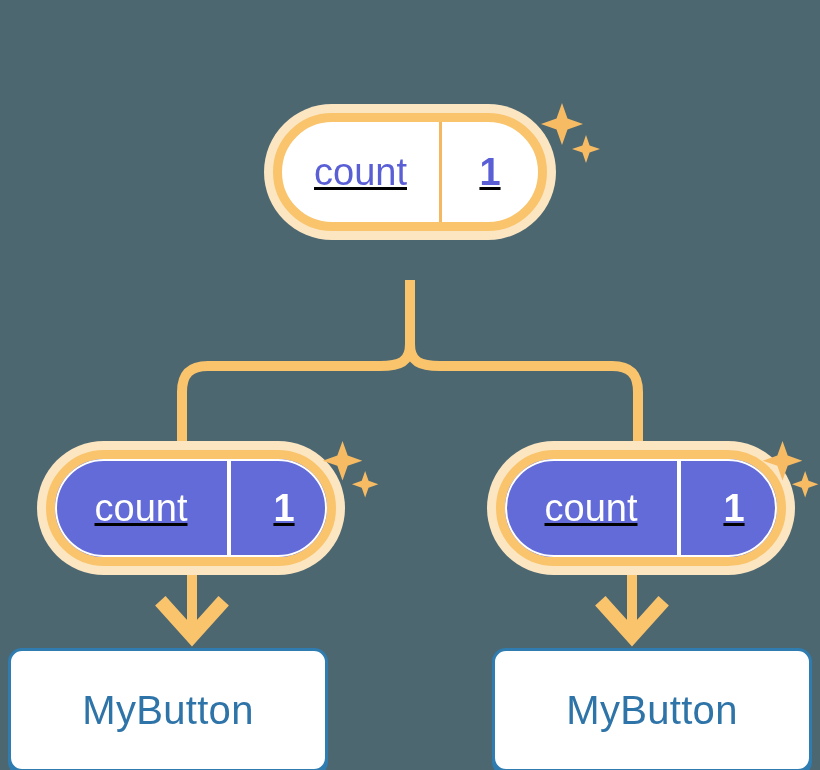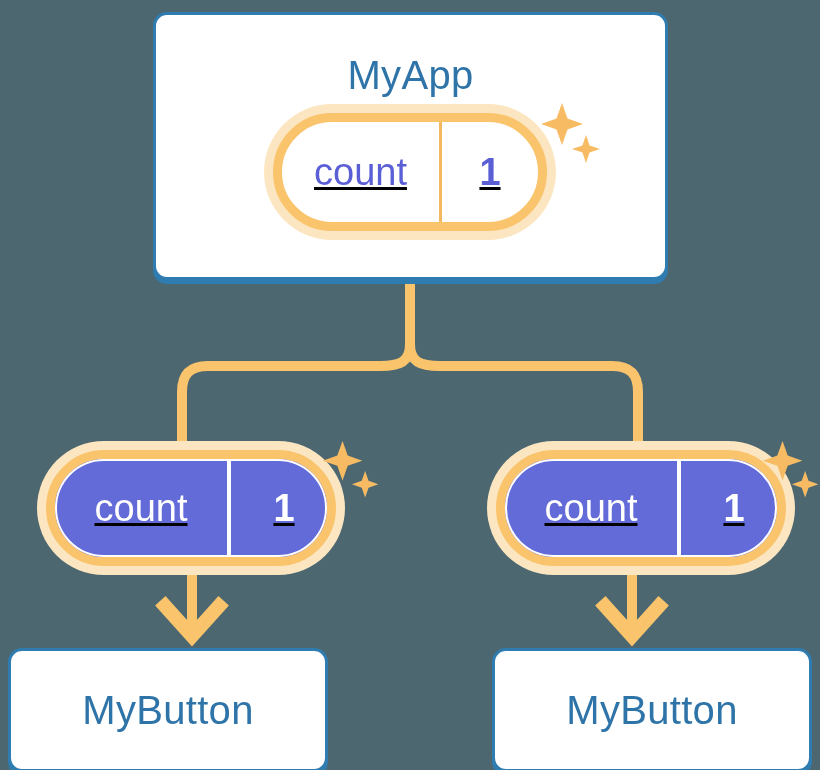--- a/index.html
+++ b/index.html
@@ -179,23 +179,20 @@
       <path fill="none" stroke="#f9c46c" stroke-width="10" d="M 192 556 L 192 640"></path>
       <path fill="none" stroke="#f9c46c" stroke-width="14" stroke-linecap="square" d="M 165 606 L 192 636 L 219 606"></path>
     </g>
 
     <g>
       <path fill="none" stroke="#f9c46c" stroke-width="10" d="M 632 556 L 632 640"></path>
       <path fill="none" stroke="#f9c46c" stroke-width="14" stroke-linecap="square" d="M 605 606 L 632 636 L 659 606"></path>
     </g>
   </svg>
 
-  <div id="app-card" class="card">
-    <div class="card-title">MyApp</div>
-  </div>
 
   <div id="pill-app" class="pill-wrap">
     <div class="pill pill--outline">
       <div class="seg seg-name">count</div>
       <div class="seg seg-val">1</div>
     </div>
   </div>
 
   <svg id="sparkles-app" class="sparkles" width="70" height="72" viewBox="0 0 70 72">
     <path fill="#f7bc63" d="M26 3 L31.5 18.5 L47 24 L31.5 29.5 L26 45 L20.5 29.5 L5 24 L20.5 18.5 Z"></path>

